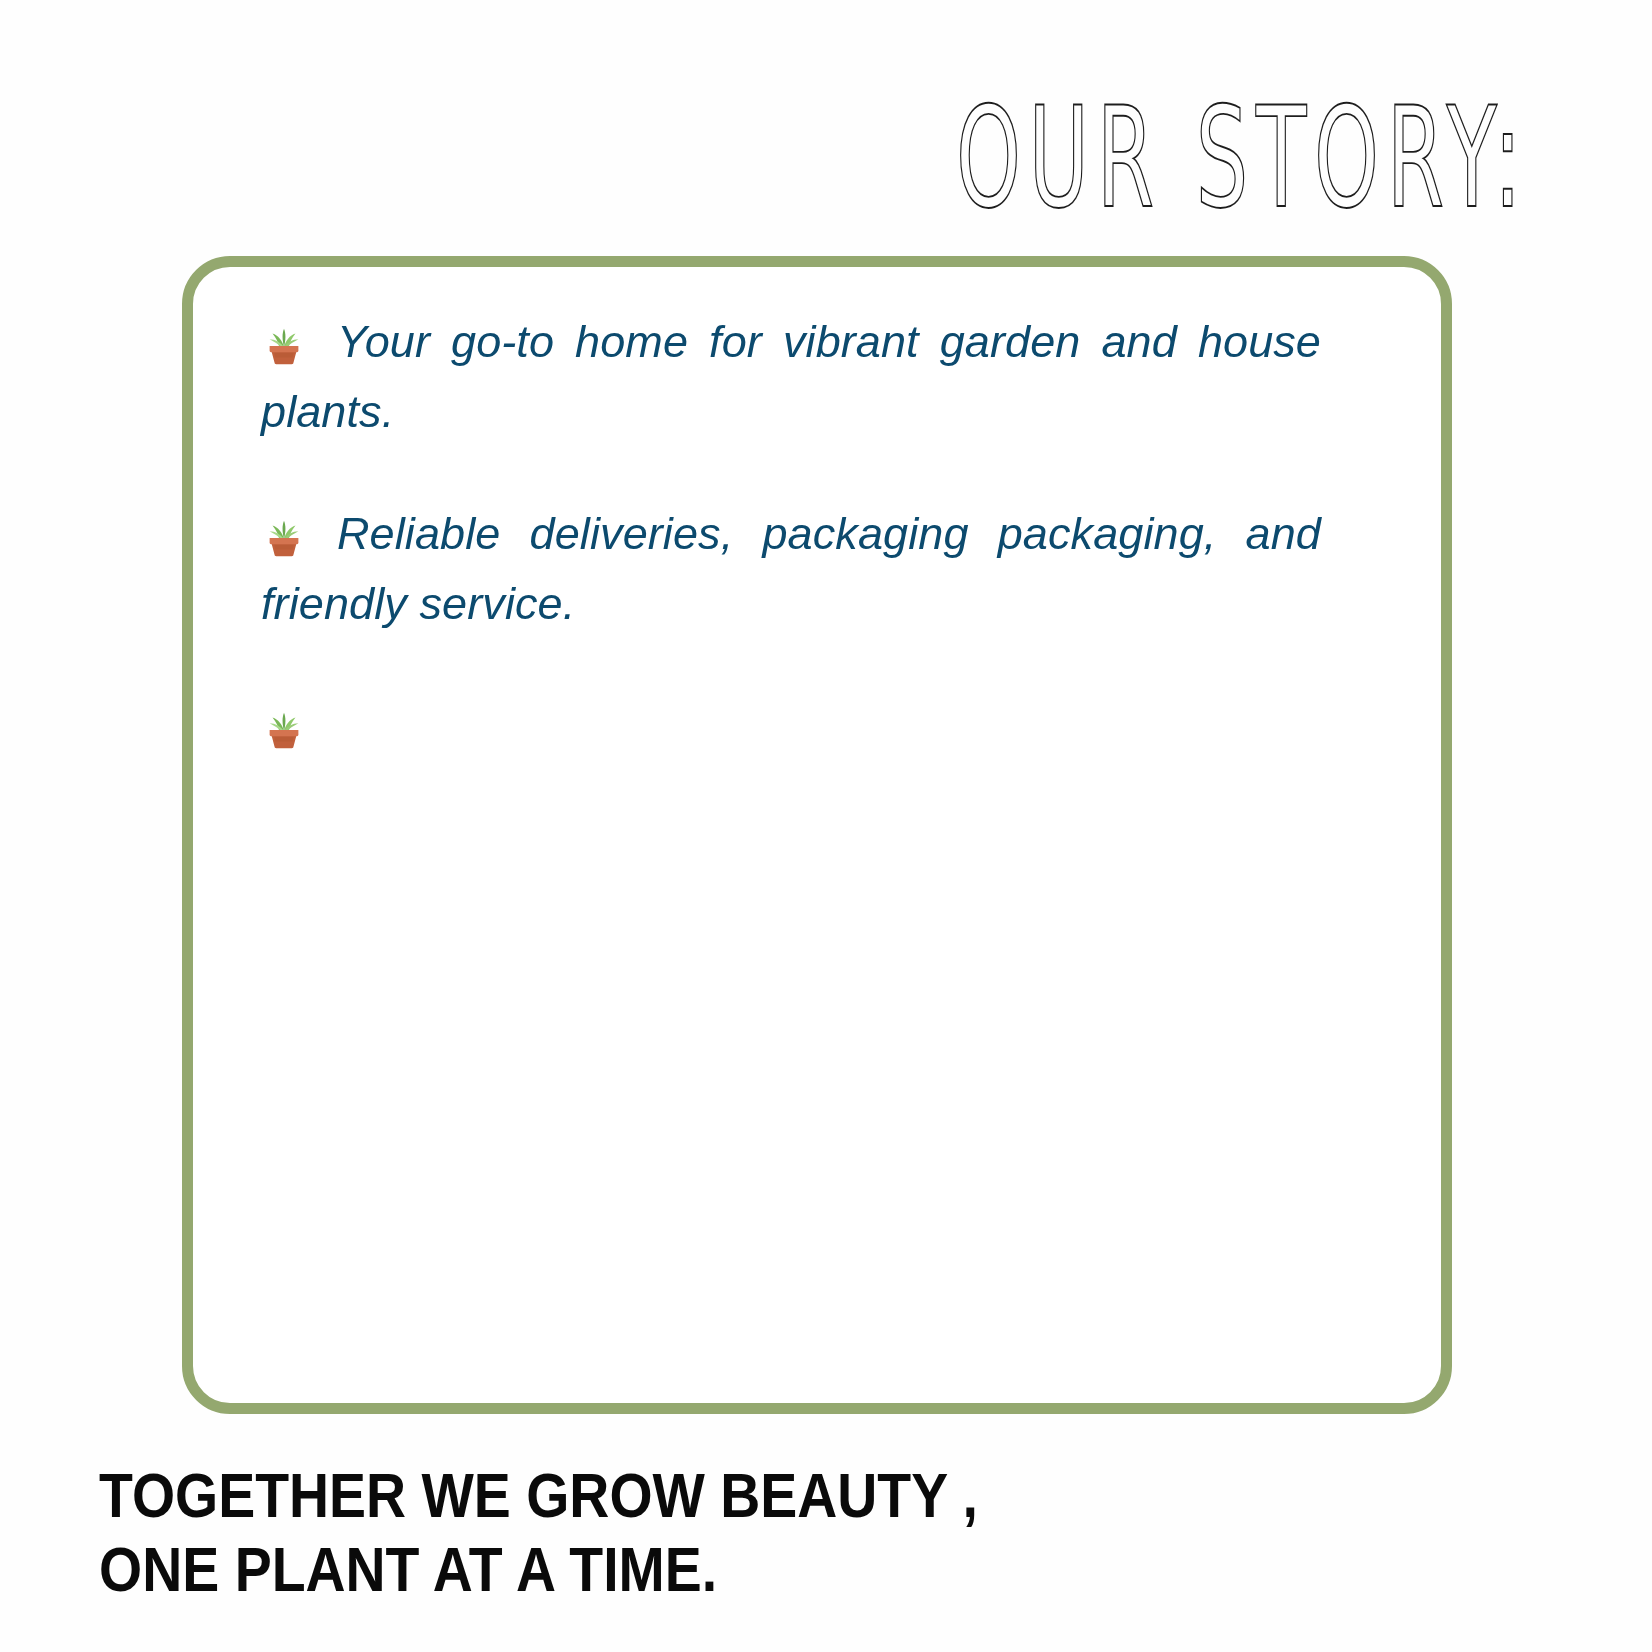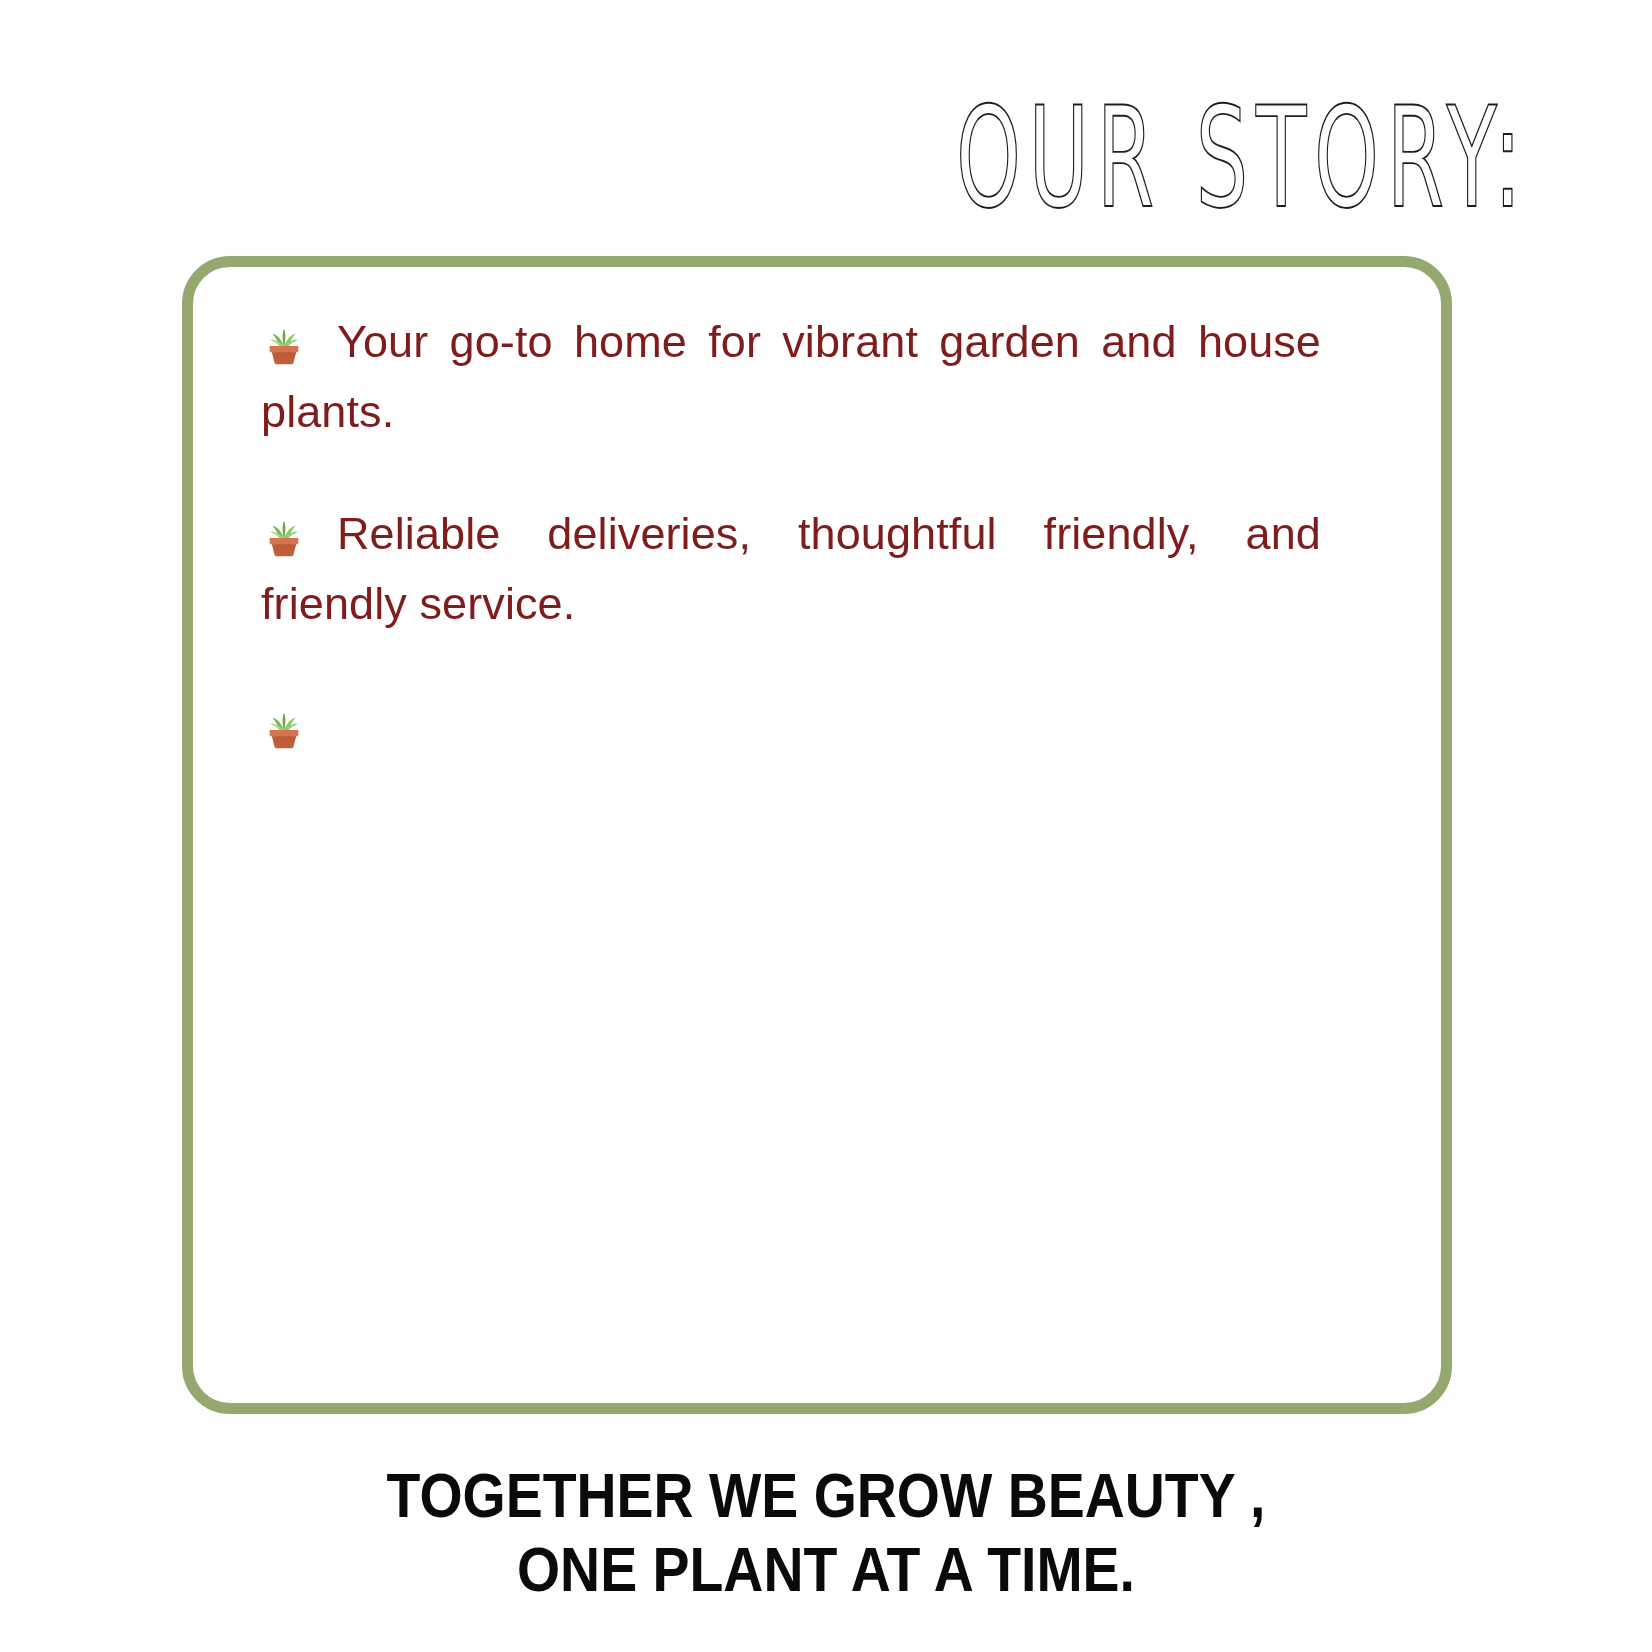--- a/index.html
+++ b/index.html
@@ -68,26 +68,27 @@
     position: absolute;
     left: 68px;
     top: 40px;
     width: 1060px;
   }
 
   
   .bullet {
     font-size: 45px;
     line-height: 70px;
-    color: #7f1d1d;
+    color: #0c4a6e;
     text-align: justify;
     text-justify: inter-word;
     margin: 0 0 52px 0;
     font-weight: 400;
     letter-spacing: 0.1px;
+    font-style: italic;
   }
   .bullet:last-child { margin-bottom: 0; }
 
   .bullet .emoji {
     font-size: 40px;
     line-height: 0;
     vertical-align: -2px;
     display: inline-block;
     width: 46px;
     height: 46px;
@@ -100,21 +101,20 @@
 
   .gap-wide { display:inline-block; width: 30px; }
   .gap-none { display:inline-block; width: 0px; }
 
   
   .tagline {
     position: absolute;
     left: 0;
     top: 1458px;
     width: 1652px;
-    text-align: center;
   }
   .tagline-line {
     display: block;
     font-family: "Liberation Sans", sans-serif;
     font-weight: 700;
     font-size: 63px;
     line-height: 74px;
     color: #0a0a0a;
     letter-spacing: 0px;
     transform: scaleX(0.88);
@@ -160,21 +160,21 @@
               <path d="M24 27 C22 20 18 15 12 13 C16 18 18 22 19 27 Z" fill="#7ab857"></path>
               <path d="M24 27 C26 20 30 15 36 13 C32 18 30 22 29 27 Z" fill="#8fc96a"></path>
               <path d="M24 27 C22 19 22 13 24 8 C26 13 26 19 24 27 Z" fill="#6aa84f"></path>
               <path d="M24 27 C20 22 15 19 9 19 C14 22 18 24 21 27 Z" fill="#a7d98a"></path>
               <path d="M24 27 C28 22 33 19 39 19 C34 22 30 24 27 27 Z" fill="#9acc78"></path>
             </g>
             <path d="M10 28 H38 L34 43 Q34 45 32 45 H16 Q14 45 14 43 Z" fill="#c1603c"></path>
             <path d="M9 26 H39 V31 Q39 32.5 37.5 32.5 H10.5 Q9 32.5 9 31 Z" fill="#d47450"></path>
             <path d="M14 33 H34 L33 38 H15 Z" fill="#b0552f" opacity="0.35"></path>
           </svg>
-        </span><span class="gap-wide"></span><span>Reliable deliveries, thoughtful friendly, and friendly service.</span>
+        </span><span class="gap-wide"></span><span>Reliable deliveries, packaging packaging, and friendly service.</span>
       </p>
 
       <p class="bullet">
         <span class="emoji">
           <svg class="pot-svg" viewBox="0 0 48 48" xmlns="http://www.w3.org/2000/svg">
             <g>
               <path d="M24 27 C22 20 18 15 12 13 C16 18 18 22 19 27 Z" fill="#7ab857"></path>
               <path d="M24 27 C26 20 30 15 36 13 C32 18 30 22 29 27 Z" fill="#8fc96a"></path>
               <path d="M24 27 C22 19 22 13 24 8 C26 13 26 19 24 27 Z" fill="#6aa84f"></path>
               <path d="M24 27 C20 22 15 19 9 19 C14 22 18 24 21 27 Z" fill="#a7d98a"></path>

